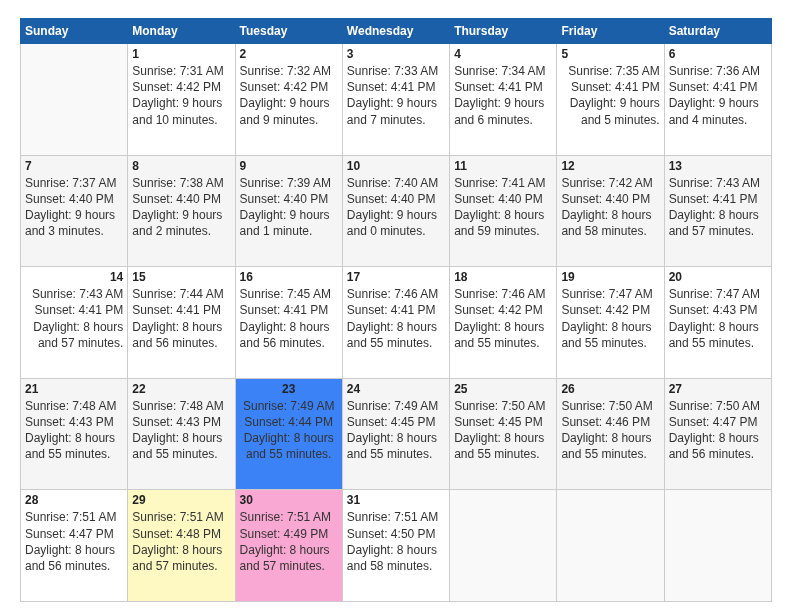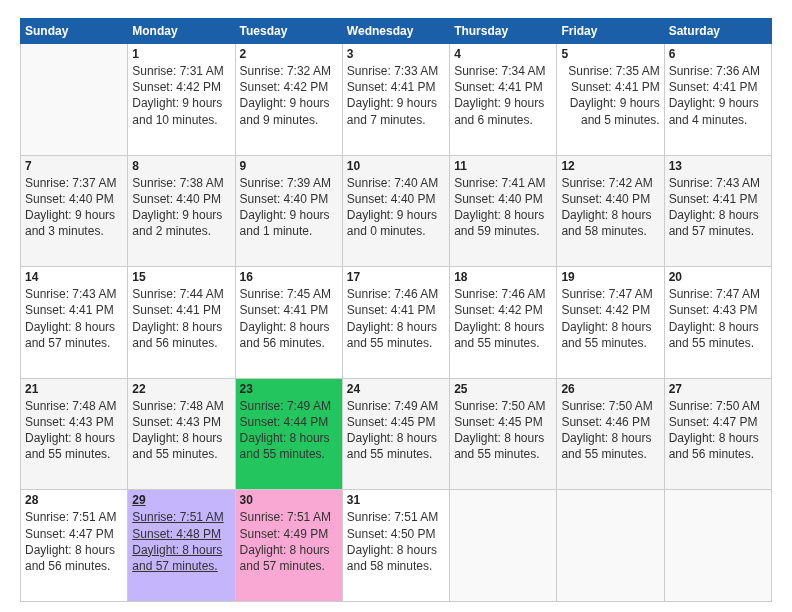--- a/index.html
+++ b/index.html
@@ -211,21 +211,21 @@
           </td>
           <td style="background: rgb(245, 245, 245);">
             <span class="day-num">13</span>
             <div class="cell-info" style="white-space: pre-line;">Sunrise: 7:43 AM
 Sunset: 4:41 PM
 Daylight: 8 hours
 and 57 minutes.</div>
           </td>
         </tr>
         <tr>
-          <td style="background: rgb(255, 255, 255);">
+          <td style="background: rgb(255, 255, 255); text-align: right;">
             <span class="day-num">14</span>
             <div class="cell-info" style="white-space: pre-line;">Sunrise: 7:43 AM
 Sunset: 4:41 PM
 Daylight: 8 hours
 and 57 minutes.</div>
           </td>
           <td style="background: rgb(255, 255, 255);">
             <span class="day-num">15</span>
             <div class="cell-info" style="white-space: pre-line;">Sunrise: 7:44 AM
 Sunset: 4:41 PM
@@ -276,21 +276,21 @@
 Daylight: 8 hours
 and 55 minutes.</div>
           </td>
           <td style="background: rgb(245, 245, 245);">
             <span class="day-num">22</span>
             <div class="cell-info" style="white-space: pre-line;">Sunrise: 7:48 AM
 Sunset: 4:43 PM
 Daylight: 8 hours
 and 55 minutes.</div>
           </td>
-          <td style="background: #22c55e;">
+          <td style="background: #3b82f6; text-align: center;">
             <span class="day-num">23</span>
             <div class="cell-info" style="white-space: pre-line;">Sunrise: 7:49 AM
 Sunset: 4:44 PM
 Daylight: 8 hours
 and 55 minutes.</div>
           </td>
           <td style="background: rgb(245, 245, 245);">
             <span class="day-num">24</span>
             <div class="cell-info" style="white-space: pre-line;">Sunrise: 7:49 AM
 Sunset: 4:45 PM
@@ -320,21 +320,21 @@
           </td>
         </tr>
         <tr>
           <td style="background: rgb(255, 255, 255); margin-top: 40px;">
             <span class="day-num">28</span>
             <div class="cell-info" style="white-space: pre-line;">Sunrise: 7:51 AM
 Sunset: 4:47 PM
 Daylight: 8 hours
 and 56 minutes.</div>
           </td>
-          <td style="background: #c4b5fd; text-decoration: underline;">
+          <td style="background: #fef9c3;">
             <span class="day-num">29</span>
             <div class="cell-info" style="white-space: pre-line;">Sunrise: 7:51 AM
 Sunset: 4:48 PM
 Daylight: 8 hours
 and 57 minutes.</div>
           </td>
           <td style="background: #f9a8d4;">
             <span class="day-num">30</span>
             <div class="cell-info" style="white-space: pre-line;">Sunrise: 7:51 AM
 Sunset: 4:49 PM

